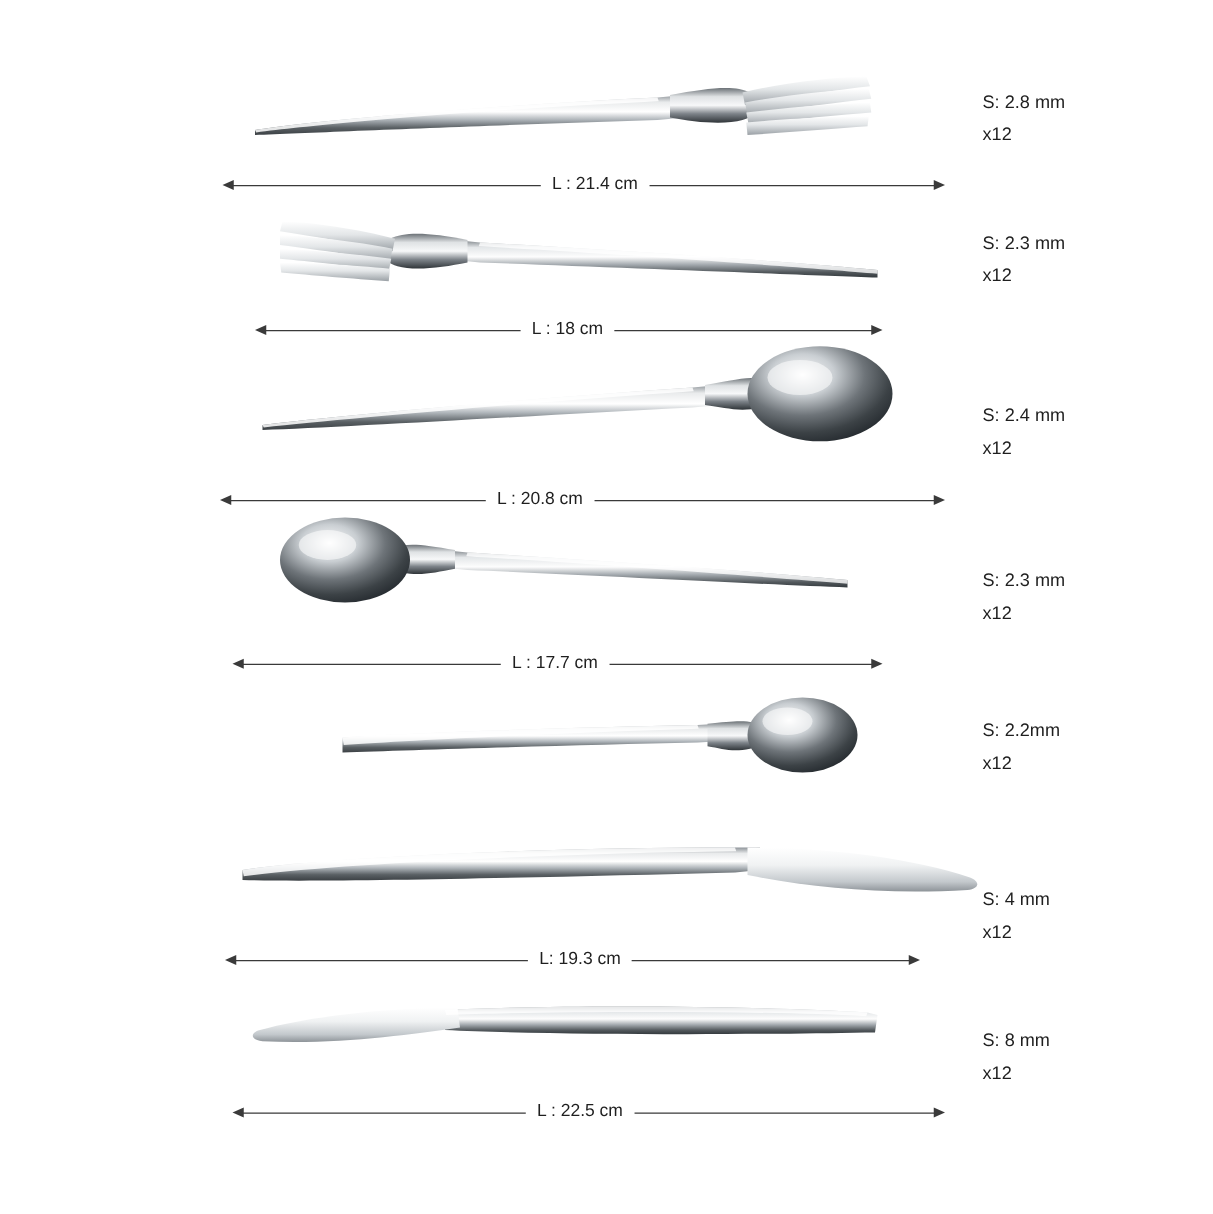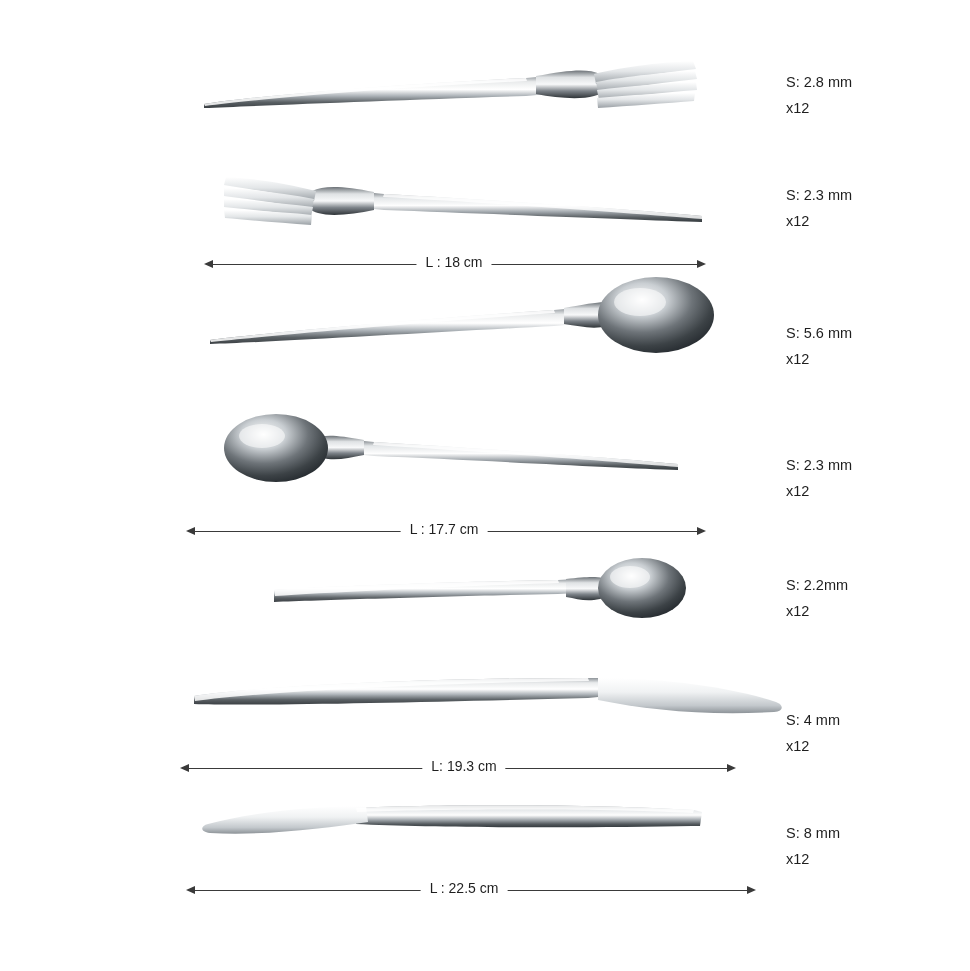--- a/index.html
+++ b/index.html
@@ -110,20 +110,26 @@
         <path d="M401,30 C433,26 473,23 500,22 L501,30 C474,32 434,36 403,40 Z" fill="url(#gTine)"></path>
         <path d="M401,38 C433,35 473,33 499,33 L498,41 C472,43 433,46 402,48 Z" fill="url(#gTine)"></path>
         <path d="M8,44 C60,36 200,24 330,18 L331,21 C202,27 62,39 9,46 Z" fill="#ffffff" opacity=".85"></path>
       </g>
     </svg>
   </div>
   <div class="spec" style="top:69px;">
     <span>S: 2.8 mm</span>
     <span class="qty">x12</span>
   </div>
+  <div class="dim" style="left:178px;top:140px;width:578px;">
+    <div class="arrow left" style="left:0;"></div>
+    <div class="bar" style="left:8px;width:562px;"></div>
+    <div class="arrow right" style="right:0;"></div>
+    <div class="label" style="left:298px;">L : 21.4 cm</div>
+  </div>
 
   <div class="piece" style="left:224px;top:172px;">
     <svg width="482" height="76" viewBox="0 0 482 76">
       <g>
         <path d="M478,44 C420,38 270,28 160,22 L140,20 L140,36 L160,38 C270,42 420,48 478,50 Z" fill="url(#gHandleR)"></path>
         <path d="M150,20 C120,14 100,13 88,19 C76,25 80,37 94,41 C108,45 130,42 150,38 Z" fill="url(#gNeck)"></path>
         <path d="M92,19 C62,11 26,6 2,5 L0,13 C26,17 62,23 90,29 Z" fill="url(#gTine)"></path>
         <path d="M90,27 C60,21 24,17 0,16 L0,24 C24,27 60,32 88,37 Z" fill="url(#gTine)"></path>
         <path d="M89,35 C59,31 23,28 0,27 L0,35 C23,37 59,41 87,45 Z" fill="url(#gTine)"></path>
         <path d="M88,43 C58,40 22,38 0,38 L1,46 C24,48 58,51 87,53 Z" fill="url(#gTine)"></path>
@@ -147,22 +153,28 @@
       <g>
         <path d="M6,66 C70,58 230,44 350,36 L372,34 L372,50 L350,52 C230,58 70,68 6,70 Z" fill="url(#gHandle)"></path>
         <path d="M360,34 C392,28 404,26 414,31 C424,36 420,48 404,52 C388,56 376,52 360,50 Z" fill="url(#gNeck)"></path>
         <ellipse cx="452" cy="41" rx="58" ry="38" fill="url(#gBowl)"></ellipse>
         <ellipse cx="436" cy="28" rx="26" ry="14" fill="#ffffff" opacity=".55"></ellipse>
         <path d="M6,66 C70,58 230,44 350,36 L351,39 C232,47 72,61 7,68 Z" fill="#ffffff" opacity=".85"></path>
       </g>
     </svg>
   </div>
   <div class="spec" style="top:320px;">
-    <span>S: 5.6 mm</span>
-    <span class="qty">x12</span>
+    <span>S: 2.4 mm</span>
+    <span class="qty">x12</span>
+  </div>
+  <div class="dim" style="left:176px;top:392px;width:580px;">
+    <div class="arrow left" style="left:0;"></div>
+    <div class="bar" style="left:8px;width:564px;"></div>
+    <div class="arrow right" style="right:0;"></div>
+    <div class="label" style="left:256px;">L : 20.8 cm</div>
   </div>
 
   <div class="piece" style="left:214px;top:408px;">
     <svg width="468" height="100" viewBox="0 0 468 100">
       <g>
         <path d="M464,56 C404,50 260,40 160,34 L140,32 L140,46 L160,48 C260,52 404,60 464,62 Z" fill="url(#gHandleR)"></path>
         <path d="M150,32 C122,27 110,26 100,31 C90,36 94,47 108,50 C122,53 134,50 150,47 Z" fill="url(#gNeck)"></path>
         <ellipse cx="62" cy="40" rx="52" ry="34" fill="url(#gBowl)"></ellipse>
         <ellipse cx="48" cy="28" rx="23" ry="12" fill="#ffffff" opacity=".55"></ellipse>
         <path d="M464,56 C404,50 260,40 160,34 L159,37 C260,43 404,54 464,59 Z" fill="#ffffff" opacity=".8"></path>

